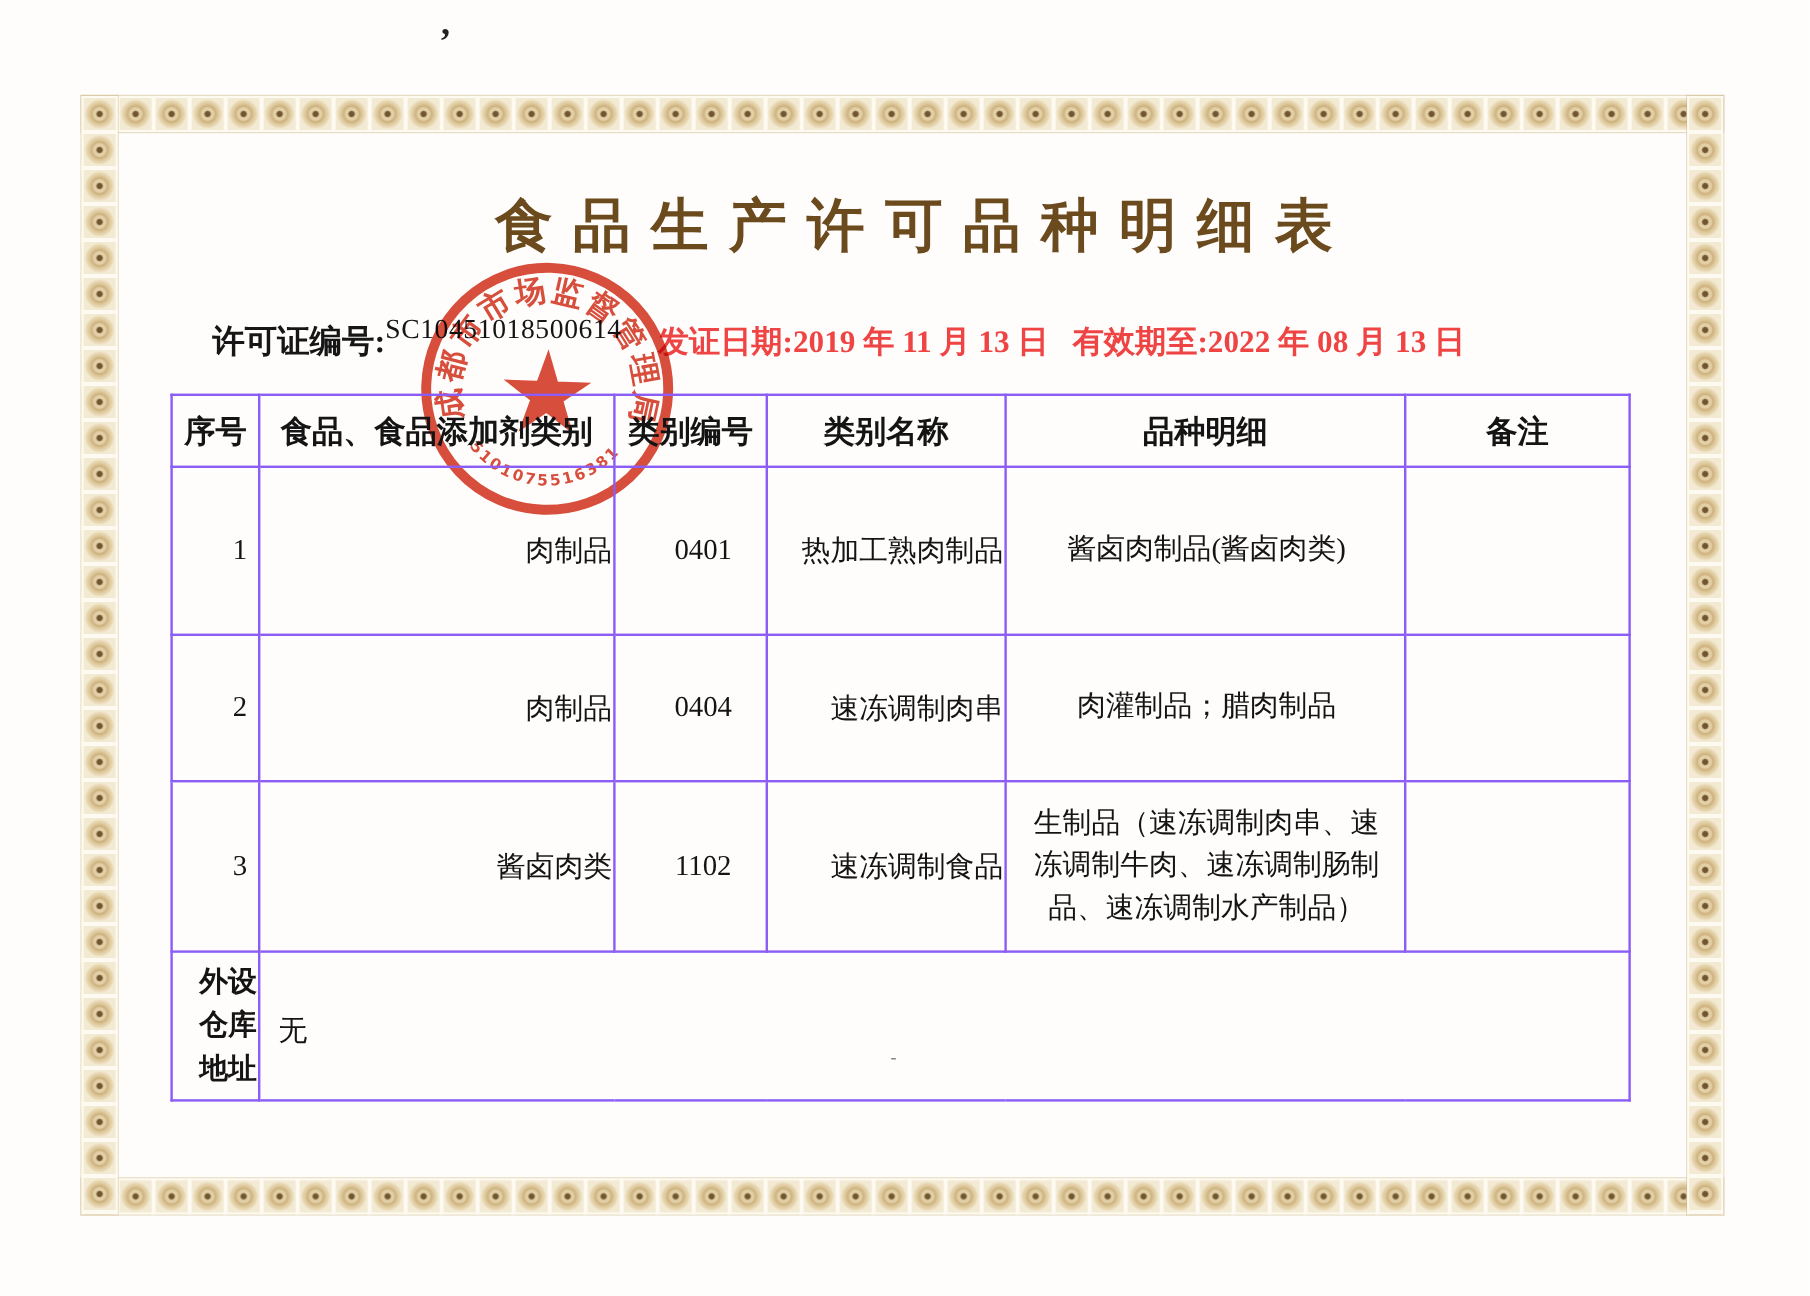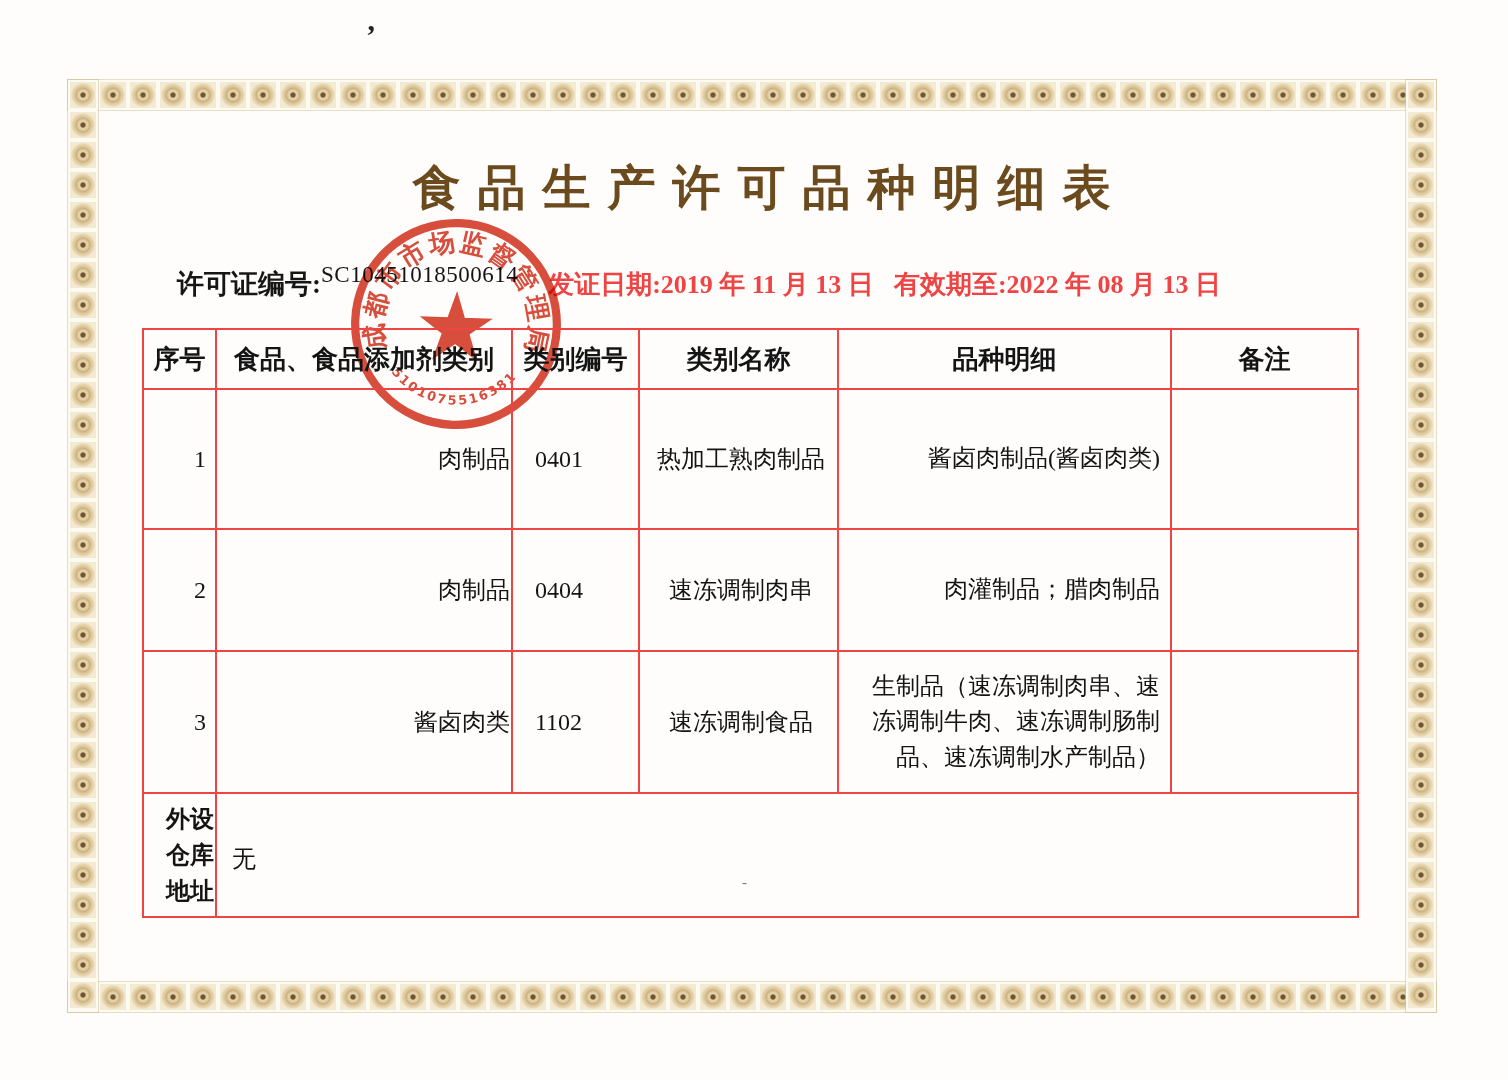--- a/index.html
+++ b/index.html
@@ -53,30 +53,30 @@
   #stamp text { fill:#d5402e; }
   .seal-cn   { font-size:28px; font-weight:bold; letter-spacing:3px; font-family:"Liberation Serif",serif; }
   .seal-code { font-size:14px; font-weight:bold; letter-spacing:2.4px; font-family:"DejaVu Sans",sans-serif; }
 
   
   #license-table {
     position:absolute; left:142px; top:328px; width:1215px;
     border-collapse:collapse; table-layout:fixed; background:transparent;
   }
   #license-table th, #license-table td {
-    border:2px solid #ef4444; overflow:hidden; vertical-align:middle;
+    border:2px solid #8b5cf6; overflow:hidden; vertical-align:middle;
   }
   #license-table th { font-size:26px; font-weight:bold; text-align:center; padding:0 2px; }
   #license-table td { font-size:24px; }
   tr.hdr { height:60px; }
   .cell-no       { text-align:right; padding-right:9px; }
   .cell-category { text-align:right; padding-left:13px; }
-  .cell-code     { text-align:left; padding-left:22px; font-family:"Liberation Serif",serif; }
-  .cell-name     { text-align:center; padding-left:6px; }
-  .cell-detail   { text-align:right; padding:6px 10px 6px 12px; line-height:1.48; }
+  .cell-code     { text-align:center; padding-left:22px; font-family:"Liberation Serif",serif; }
+  .cell-name     { text-align:right; padding-left:6px; }
+  .cell-detail   { text-align:center; padding:6px 10px 6px 12px; line-height:1.48; }
   .cell-remark   { }
   #wh-label {
     font-weight:bold; font-size:27px; line-height:1.5;
     padding-left:7px; text-align:right; vertical-align:middle;
   }
   #wh-value { vertical-align:top; text-align:left; padding:8px 0 0 15px; font-size:25px; }
 
   
   #footer {
     position:absolute; top:1036px; left:50%; transform:translateX(-50%);

